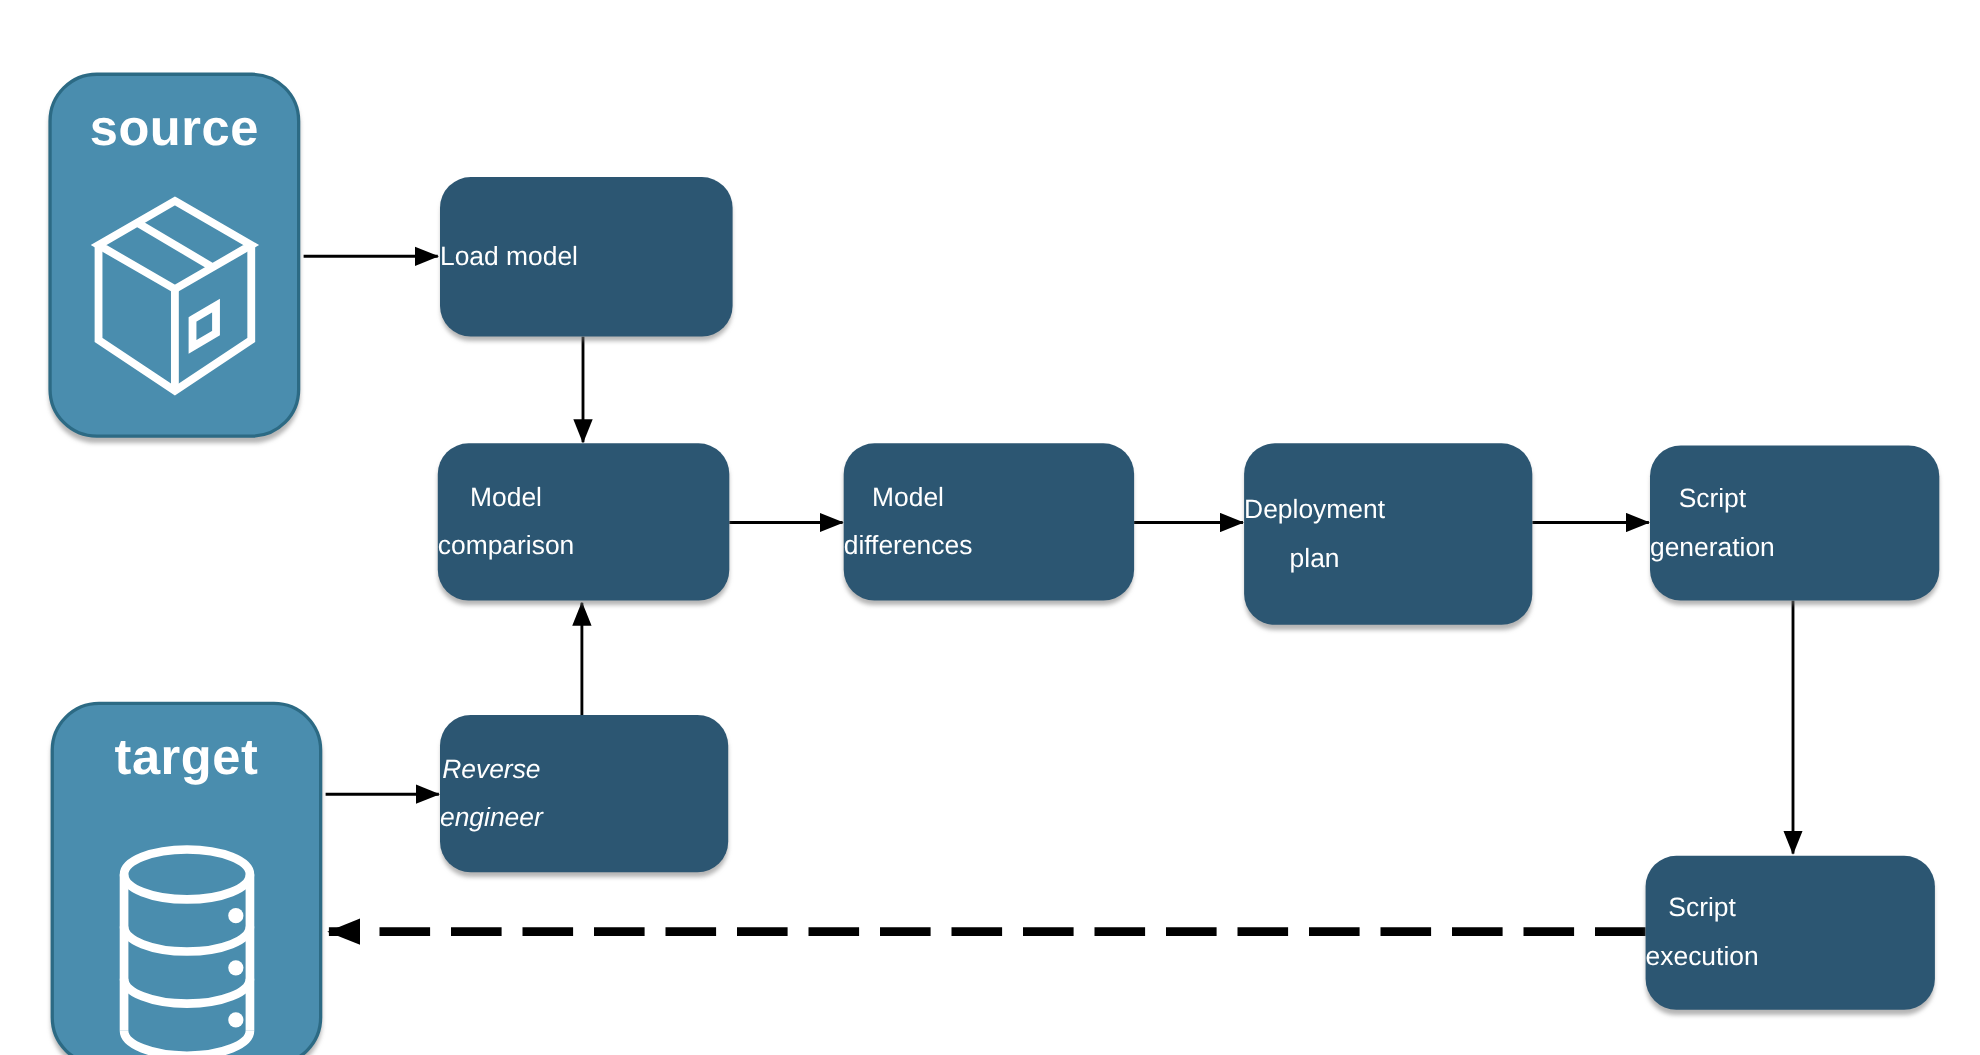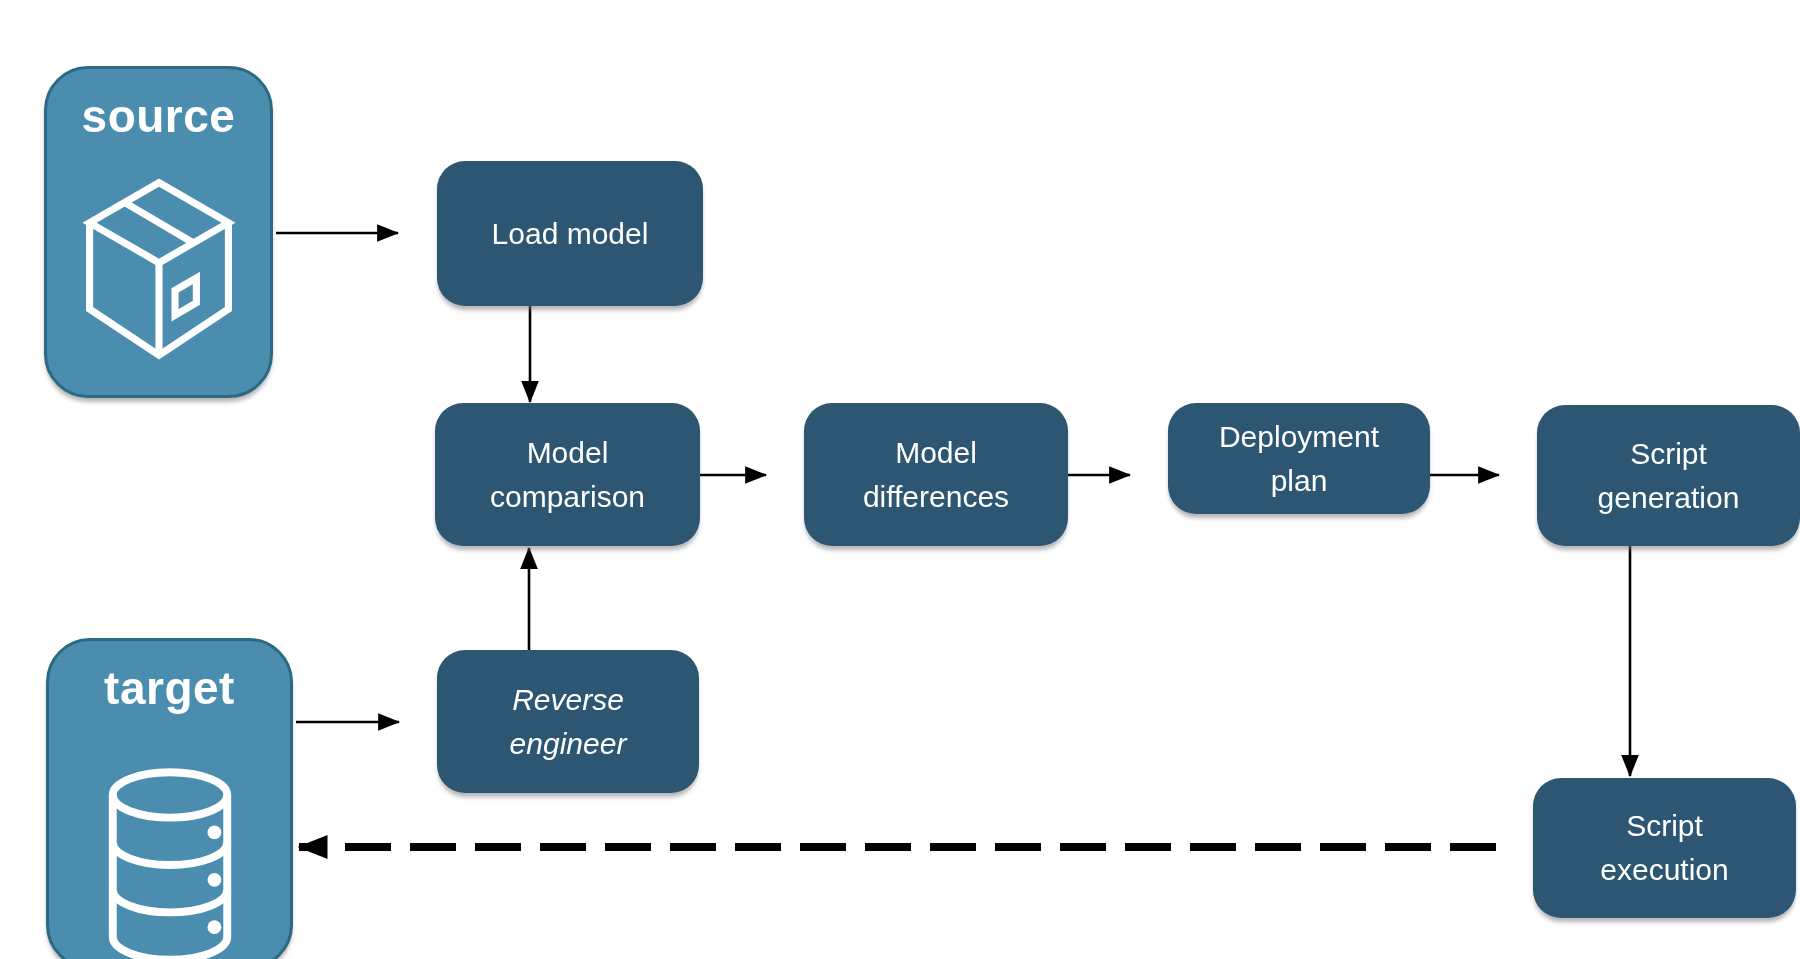--- a/index.html
+++ b/index.html
@@ -13,24 +13,23 @@
   .arrow-layer { position:absolute; left:0; top:0; width:1800px; height:959px; }
   .edge { stroke:var(--arrow-color); fill:none; }
   .edge-thin { stroke-width:2.6px; }
   .edge-dashed { stroke-width:8px; stroke-dasharray:46 19; }
   .ah-path { fill:var(--arrow-color); }
 
   .process {
     position:absolute; box-sizing:border-box;
     background:var(--process-fill); color:var(--label-text);
     border-radius:28px;
-    display:flex; align-items:center; justify-content:center; text-align:center;
-    font-size:30px; line-height:44px;
+    display:flex; align-items:center; justify-content:flex-start; text-align:center;
+    font-size:24px; line-height:44px;
     box-shadow:0 5px 4px -1px rgba(120,120,120,0.55);
-    margin-left:37px;
   }
   .node-label { white-space:pre-line; }
 
   .entity {
     position:absolute; box-sizing:border-box;
     background:var(--entity-fill);
     border:3px solid var(--entity-border);
     border-radius:44px;
     display:flex; flex-direction:column; align-items:center;
     box-shadow:0 5px 4px -1px rgba(120,120,120,0.55);
@@ -39,21 +38,21 @@
   .entity-label {
     color:var(--label-text); font-weight:bold; font-size:46px;
     margin-top:20px; letter-spacing:0.5px;
   }
   .entity-icon-wrap { flex:1; display:flex; align-items:center; justify-content:center; width:100%; }
   .icon-stroke { stroke:#ffffff; fill:none; stroke-width:8; }
 
   #node-load-model        { left:400px;  top:161px; width:266px; height:145px; }
   #node-model-comparison  { left:398px;  top:403px; width:265px; height:143px; }
   #node-model-differences { left:767px;  top:403px; width:264px; height:143px; }
-  #node-deployment-plan   { left:1131px; top:403px; width:262px; height:111px; }
+  #node-deployment-plan   { left:1131px; top:403px; width:262px; height:165px; }
   #node-script-generation { left:1500px; top:405px; width:263px; height:141px; }
   #node-reverse-engineer  { left:400px;  top:650px; width:262px; height:143px;font-style:italic; }
   #node-script-execution  { left:1496px; top:778px; width:263px; height:140px; }
   #entity-source          { left:44px;   top:30px;  width:229px; height:332px; }
   #entity-target          { left:46px;   top:602px; width:247px; height:331px;gap:48px; }
 </style>
 </head>
 <body style="--process-fill: #2C5672; --entity-fill: #4A8DAE; --entity-border: #2C6A84; --arrow-color: #000000; --label-text: #FFFFFF;">
 
 <svg class="arrow-layer" width="1800" height="959" viewBox="0 0 1800 959" xmlns="http://www.w3.org/2000/svg">

